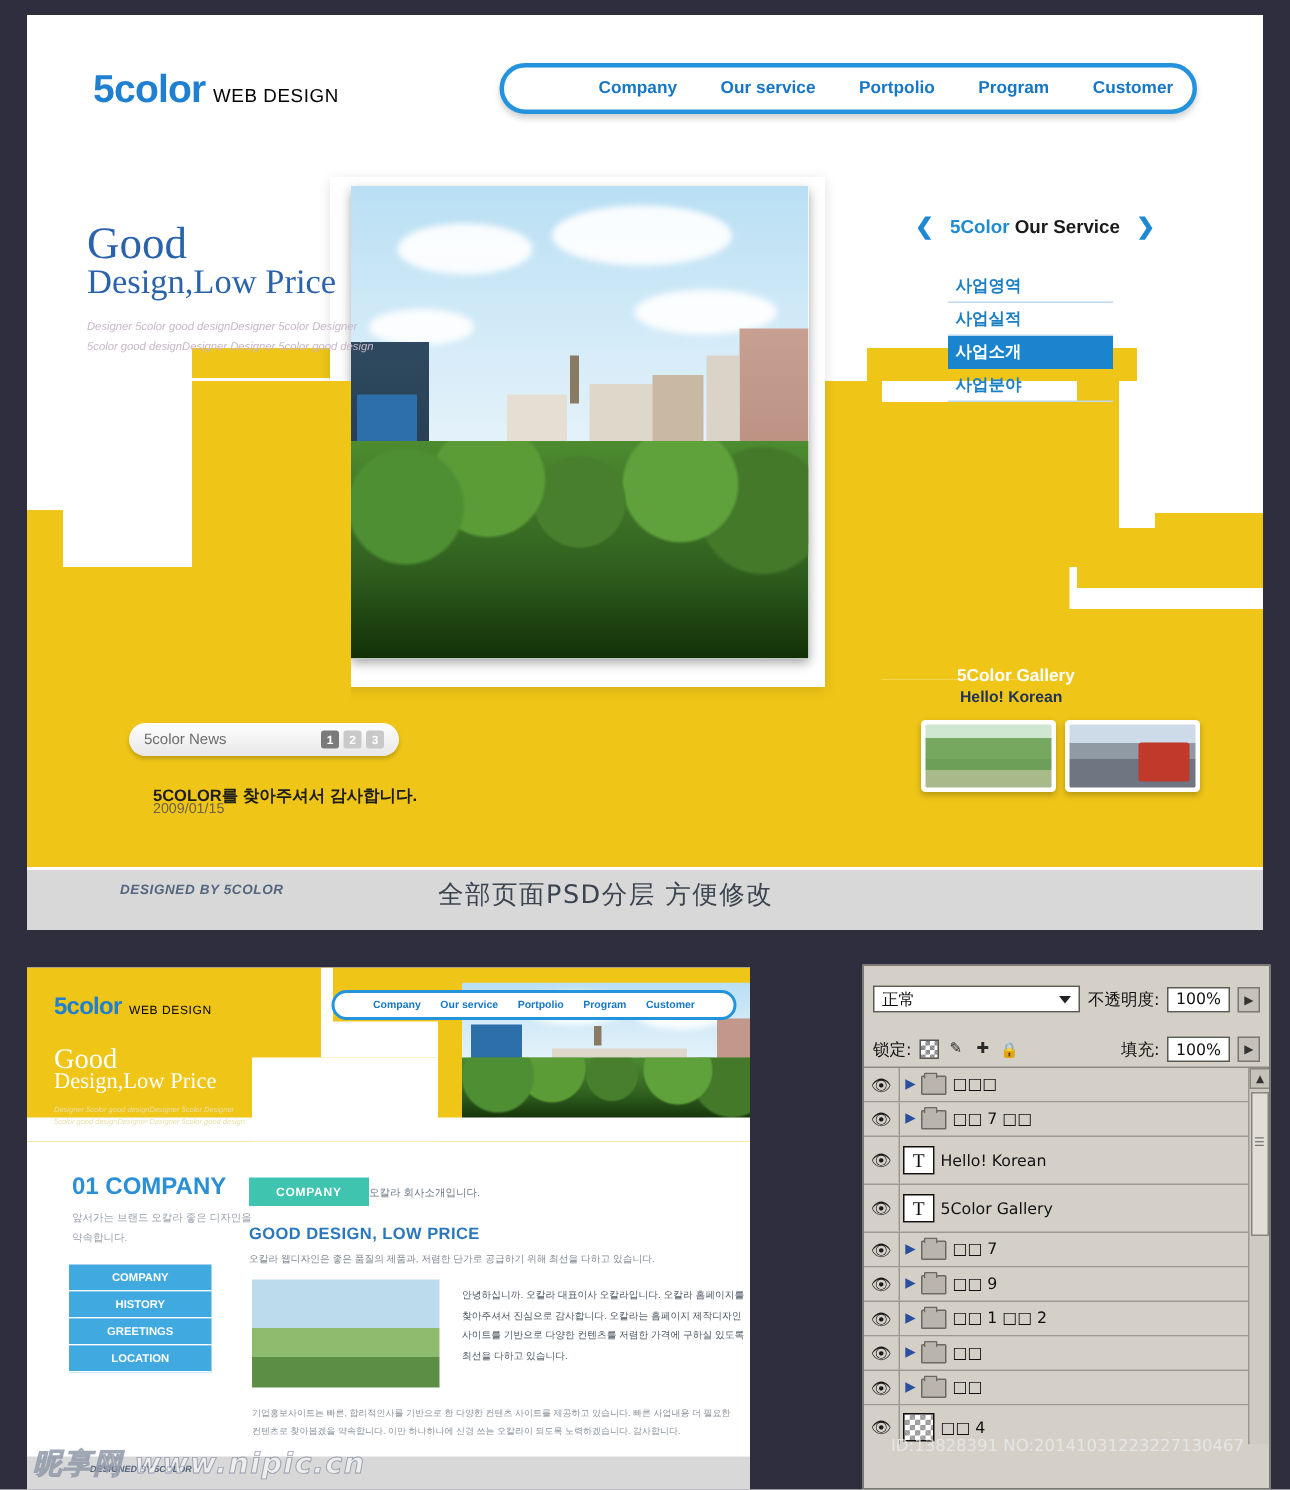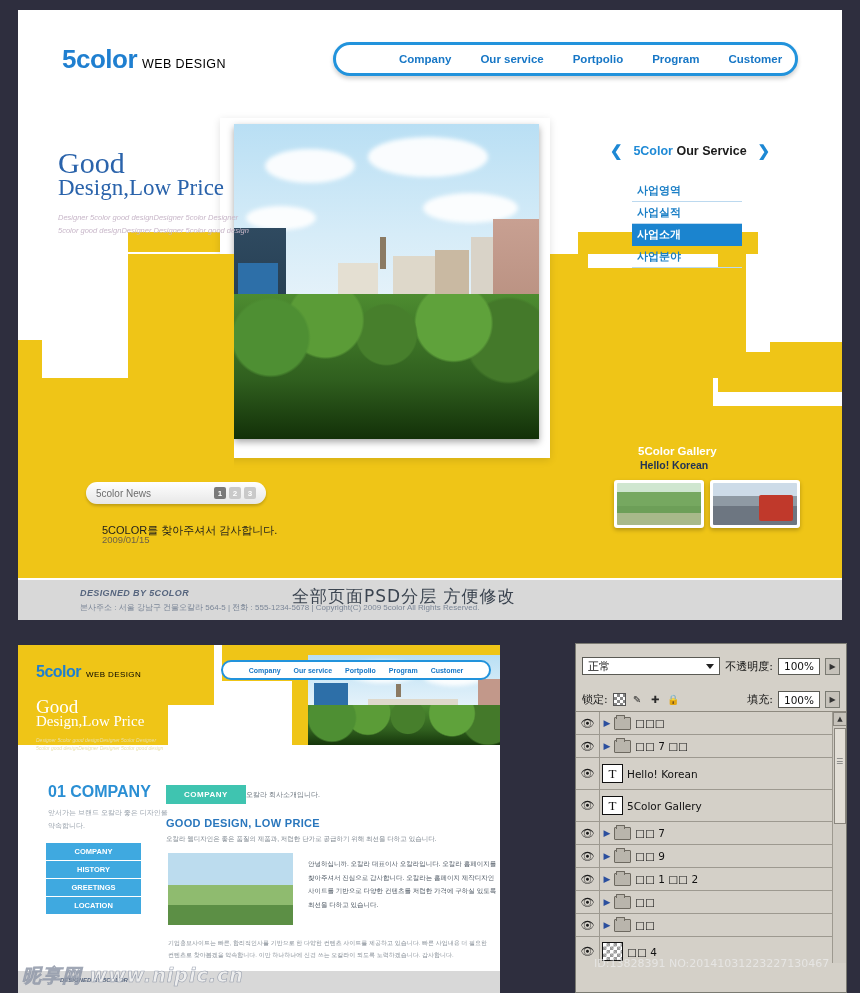--- a/index.html
+++ b/index.html
@@ -128,21 +128,21 @@
     display: flex; align-items: center; padding: 0 10px;
   }
   .news-label { font-size: 10px; color: #6d6d6d; flex: 1; }
   .pager { display: flex; gap: 3px; }
   .pg {
     width: 12px; height: 12px; border-radius: 2px;
     background: #c9c9c9; color: #fff; font-size: 8px; font-weight: bold;
     display:flex; align-items:center; justify-content:center; cursor: pointer;
   }
   .pg.on { background: #7a7a7a; }
-  .news-title { position: absolute; left: 84px; top: 425px; font-size: 11px; font-weight: normal; color: #1d1d1d; }
+  .news-title { position: absolute; left: 84px; top: 425px; font-size: 11px; font-weight: bold; color: #1d1d1d; }
   .news-date  { position: absolute; left: 84px; top: 436px; font-size: 9.5px; color: #6d6149; }
 
   
   .gal-t1 { position:absolute; left: 620px; top: 347px; font-size: 11.5px; font-weight: bold; color: #fff; }
   .gal-t2 { position:absolute; left: 622px; top: 361px; font-size: 10.5px; font-weight: bold; color: #223355; }
   .thumb {
     position: absolute; top: 382px; width: 90px; height: 48px;
     background: #fff; padding: 3px; border-radius: 3px;
     box-shadow: 0 2px 4px rgba(0,0,0,0.25);
   }
@@ -398,21 +398,20 @@
     <div class="thumb t1">
         <i class="ph-garden"></i>
       </div>
     <div class="thumb t2">
         <i class="ph-street"></i>
       </div>
   </div>
 
   <div class="site-footer">
     <div class="f-l1">DESIGNED BY 5COLOR</div>
-    <div class="f-l2">본사주소 : 서울 강남구 건물오칼라 564-5  |  전화 : 555-1234-5678  |  Copyright(C) 2009 5color All Rights Reserved.</div>
   </div>
 </div>
 <div class="cn-overlay">全部页面PSD分层 方便修改</div>
 
 <div class="sub-shot">
   <div class="sub-hero">
     <div class="sub-photo">
       <div class="sky"></div>
       <div class="cloud" style="left:20%;top:6%;width:70px;height:22px;"></div>
       <div class="cloud" style="left:58%;top:14%;width:60px;height:18px;"></div>

